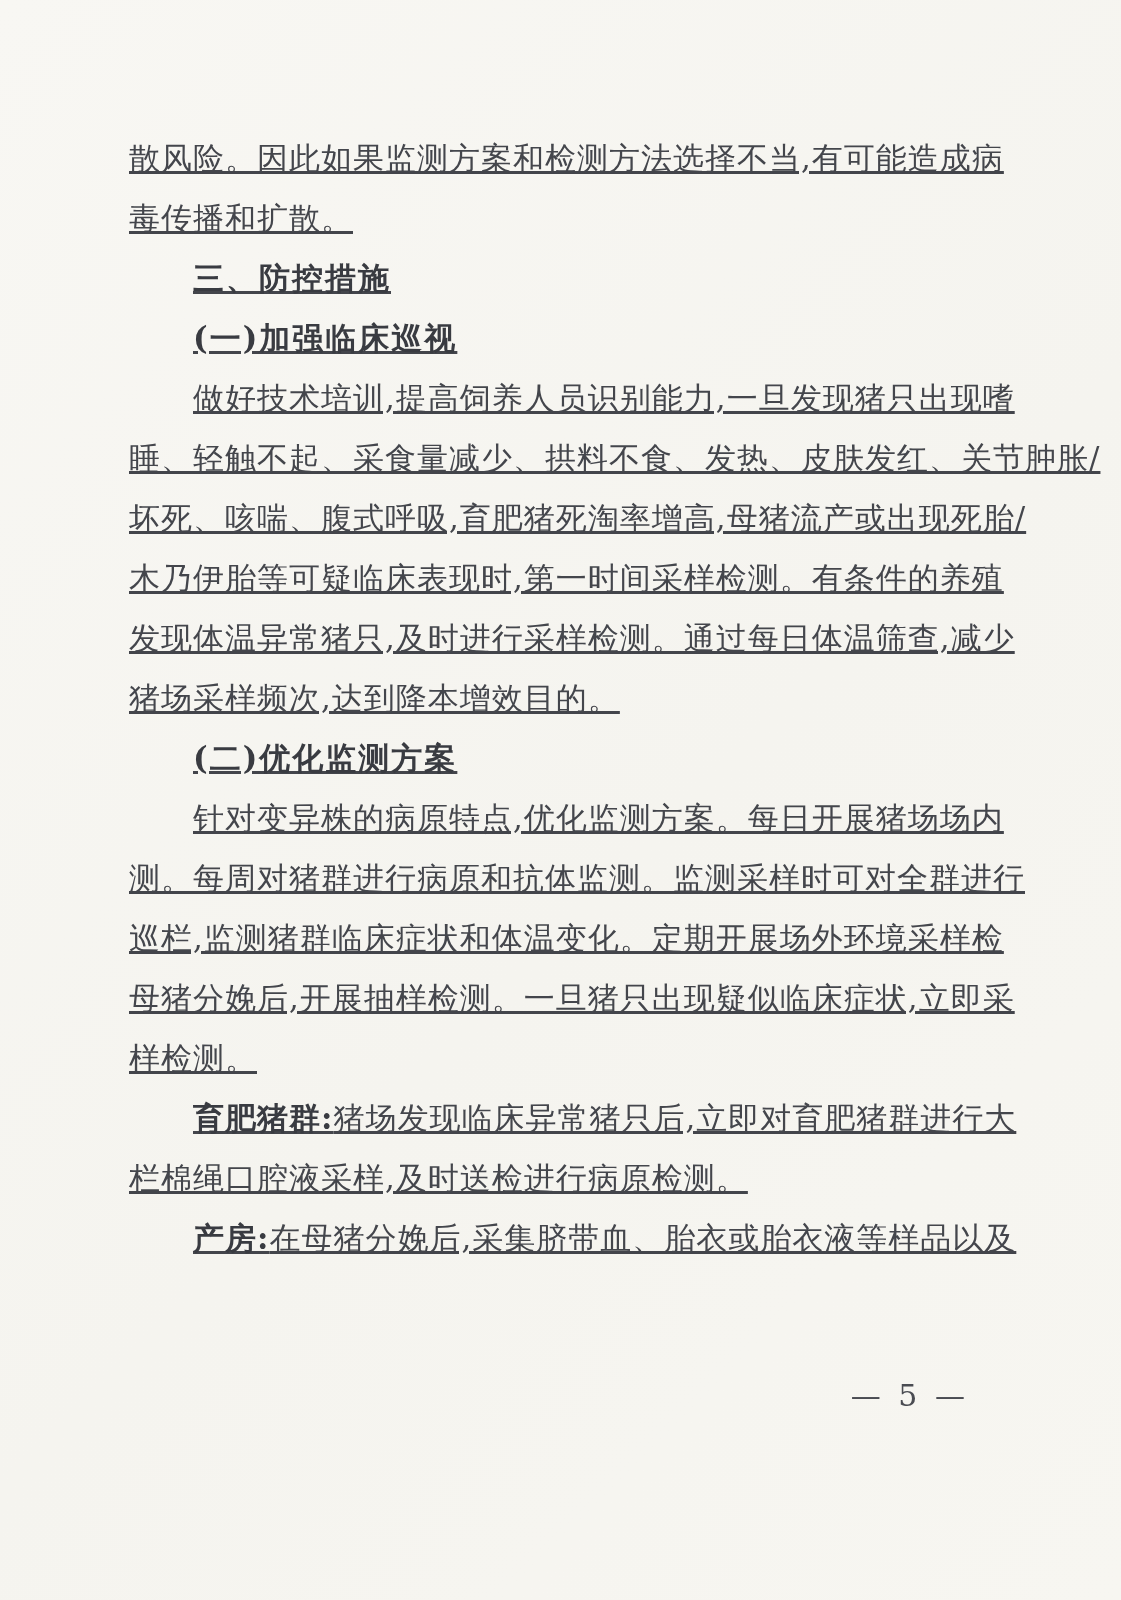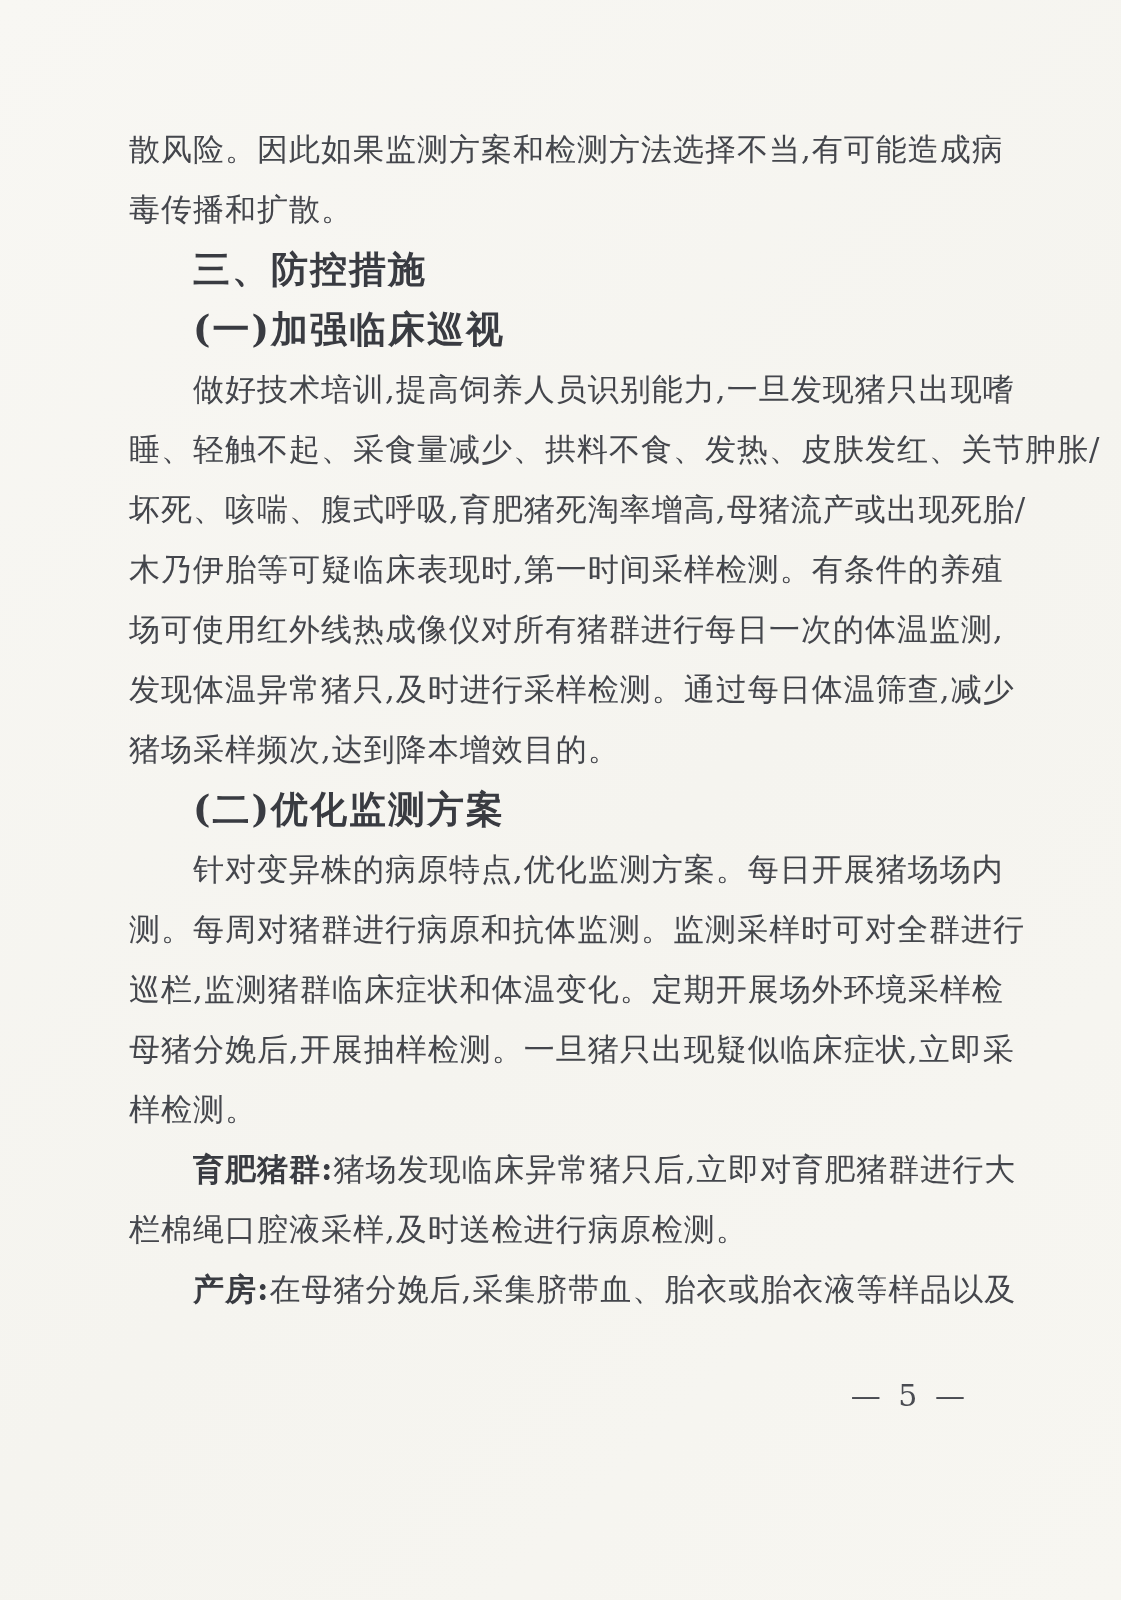--- a/index.html
+++ b/index.html
@@ -13,42 +13,43 @@
     height: 1600px;
     margin: 0 auto;
     background: linear-gradient(135deg, #f8f7f3 0%, #f5f4ef 55%, #f7f6f1 100%);
     overflow: hidden;
     font-family: "DejaVu Serif", "Liberation Serif", serif;
     color: #43454b;
   }
   .content {
     position: absolute;
     left: 129px;
-    top: 119px;
+    top: 128px;
     width: 861px;
+    text-decoration: underline;
   }
   .line {
     font-size: 31px;
     line-height: 60px;
     height: 60px;
     letter-spacing: 1px;
     text-align: justify;
     text-align-last: justify;
     white-space: nowrap;
     color: #44464c;
   }
   .line.short {
     text-align: center;
     text-align-last: left;
   }
   .line.indent {
     text-indent: 64px;
   }
   .heading {
-    font-size: 37px;
+    font-size: 31px;
     line-height: 60px;
     height: 60px;
     padding-left: 64px;
     font-weight: bold;
     color: #393b41;
     text-align: right;
     text-align-last: left;
     letter-spacing: 2px;
     white-space: nowrap;
   }
@@ -79,21 +80,20 @@
 
     <div class="heading">三、防控措施</div>
 
     <div class="heading">(一)加强临床巡视</div>
 
     <div class="block">
       <div class="line full indent">做好技术培训,提高饲养人员识别能力,一旦发现猪只出现嗜</div>
       <div class="line full">睡、轻触不起、采食量减少、拱料不食、发热、皮肤发红、关节肿胀/</div>
       <div class="line full">坏死、咳喘、腹式呼吸,育肥猪死淘率增高,母猪流产或出现死胎/</div>
       <div class="line full">木乃伊胎等可疑临床表现时,第一时间采样检测。有条件的养殖</div>
-      <div class="line full">场可使用红外线热成像仪对所有猪群进行每日一次的体温监测,</div>
       <div class="line full">发现体温异常猪只,及时进行采样检测。通过每日体温筛查,减少</div>
       <div class="line short">猪场采样频次,达到降本增效目的。</div>
     </div>
 
     <div class="heading">(二)优化监测方案</div>
 
     <div class="block">
       <div class="line full indent">针对变异株的病原特点,优化监测方案。每日开展猪场场内</div>
       <div class="line full">测。每周对猪群进行病原和抗体监测。监测采样时可对全群进行</div>
       <div class="line full">巡栏,监测猪群临床症状和体温变化。定期开展场外环境采样检</div>

